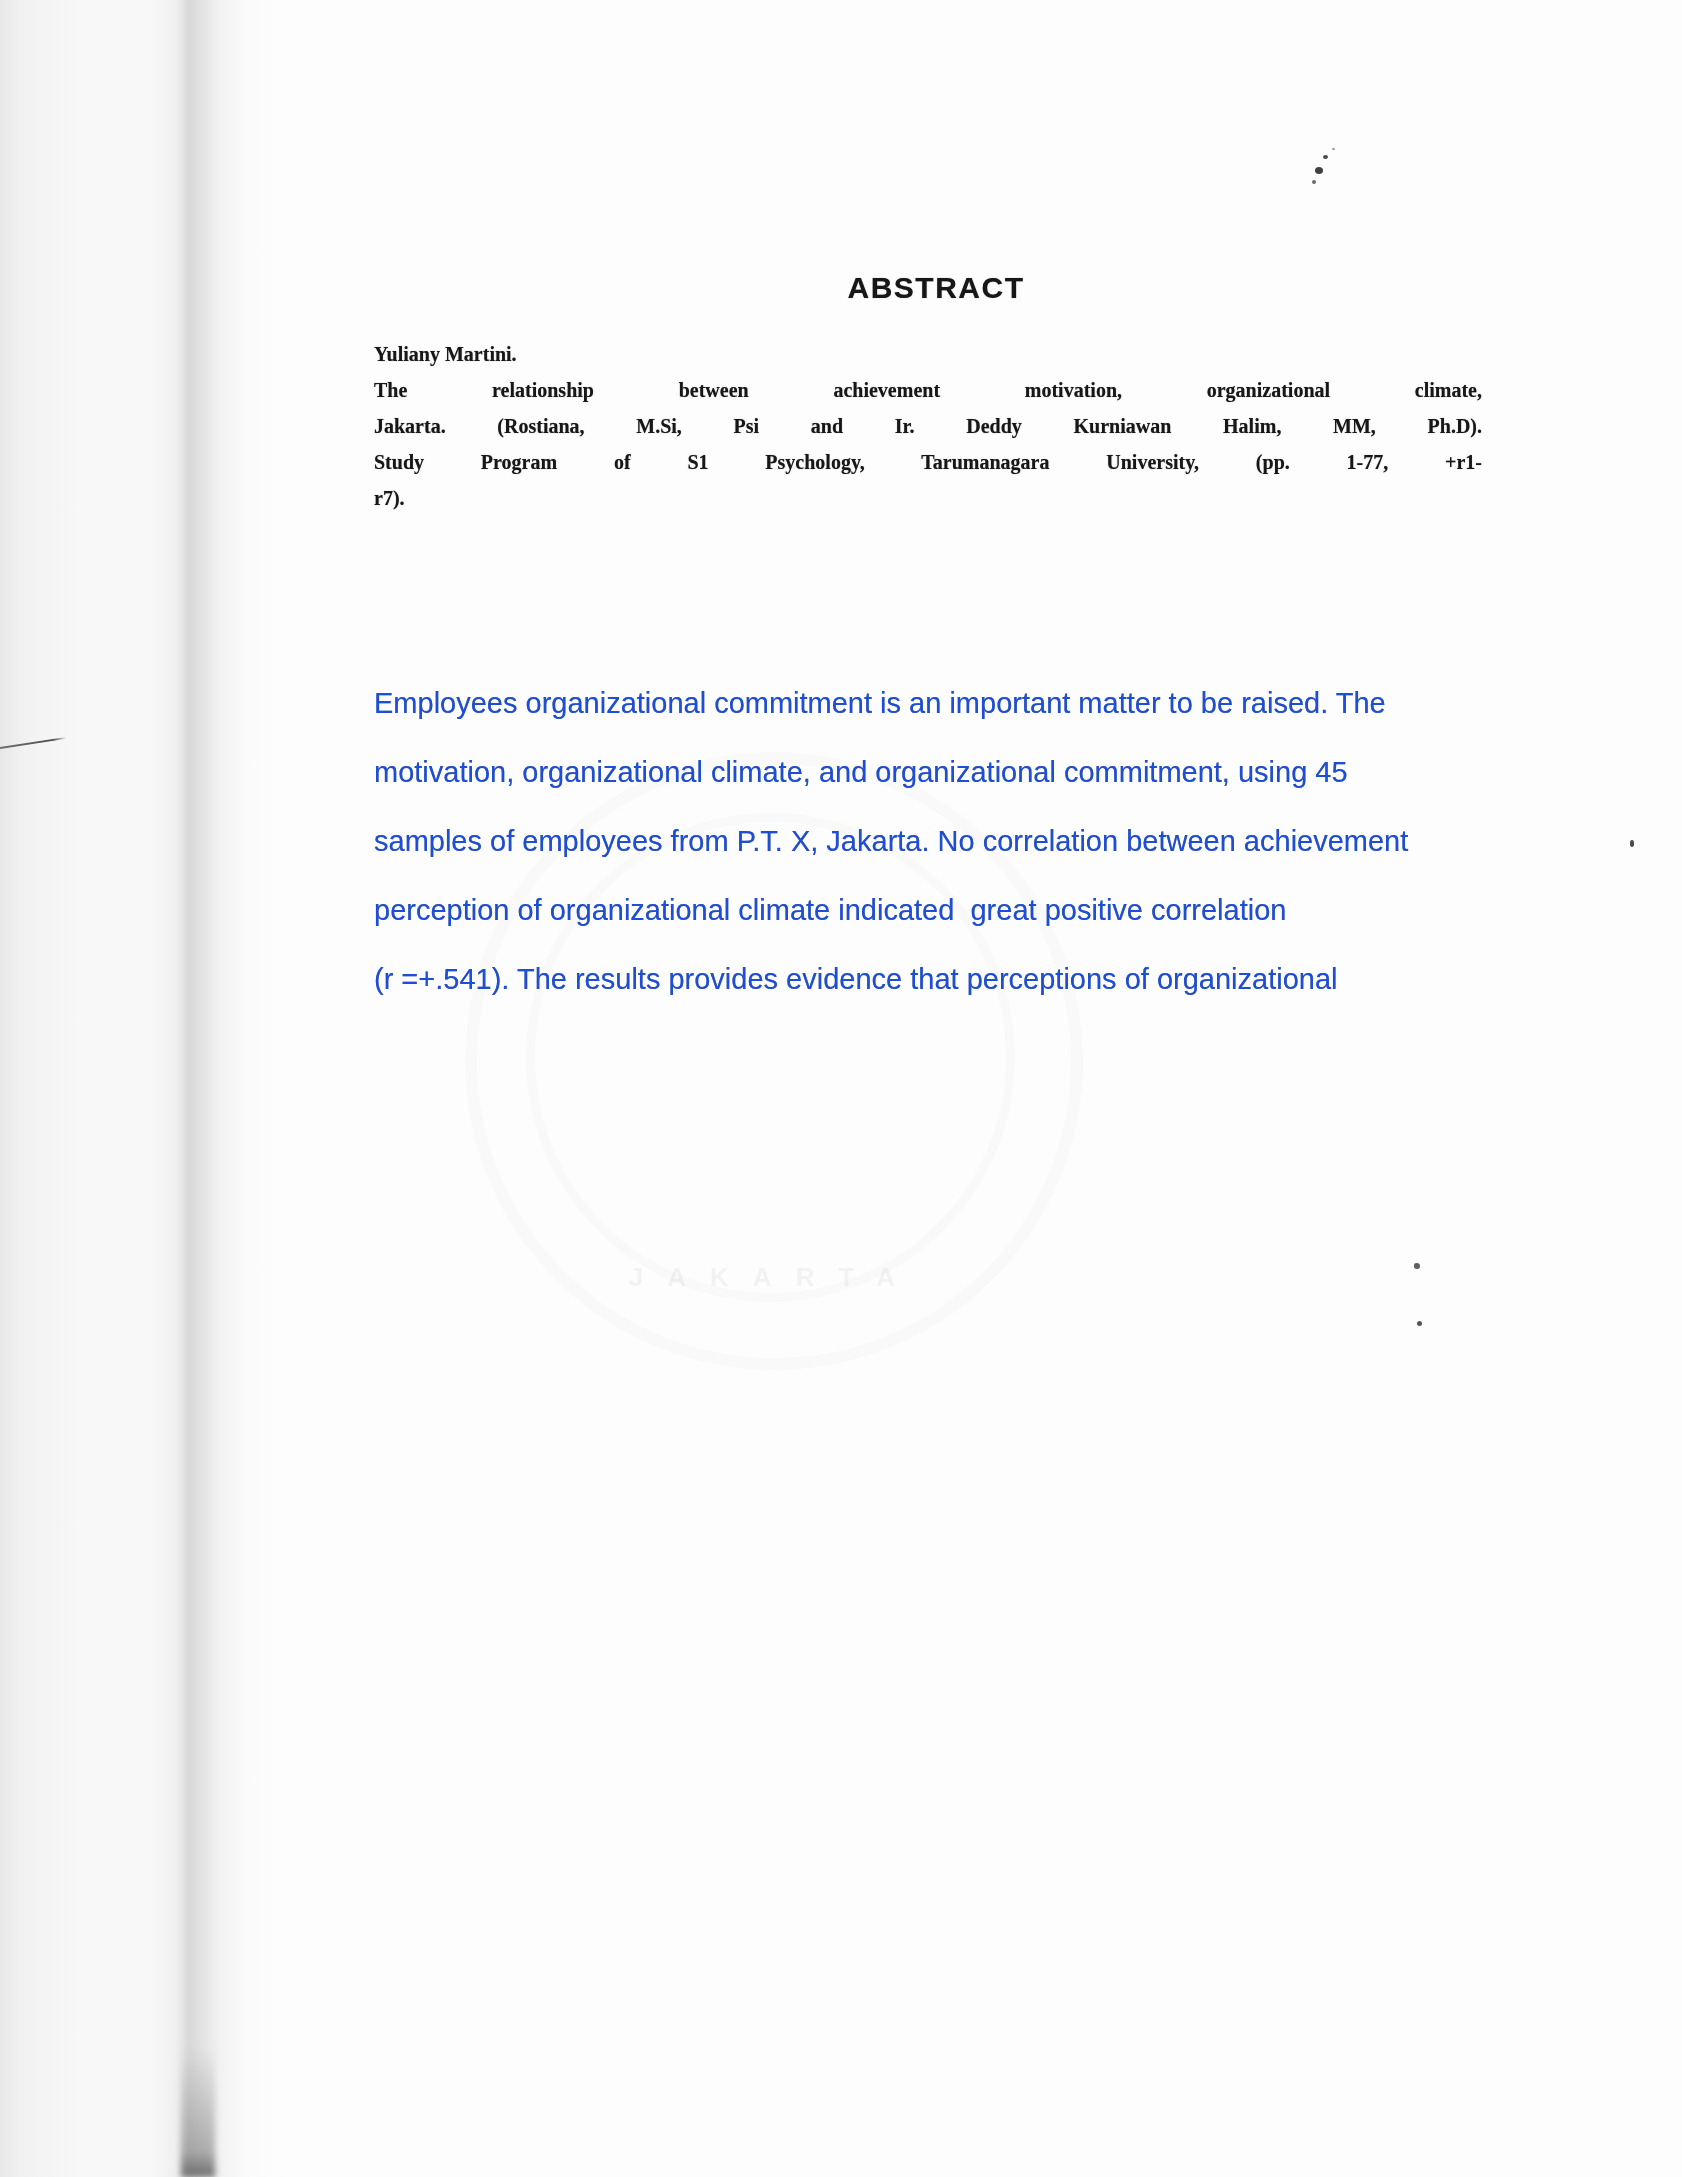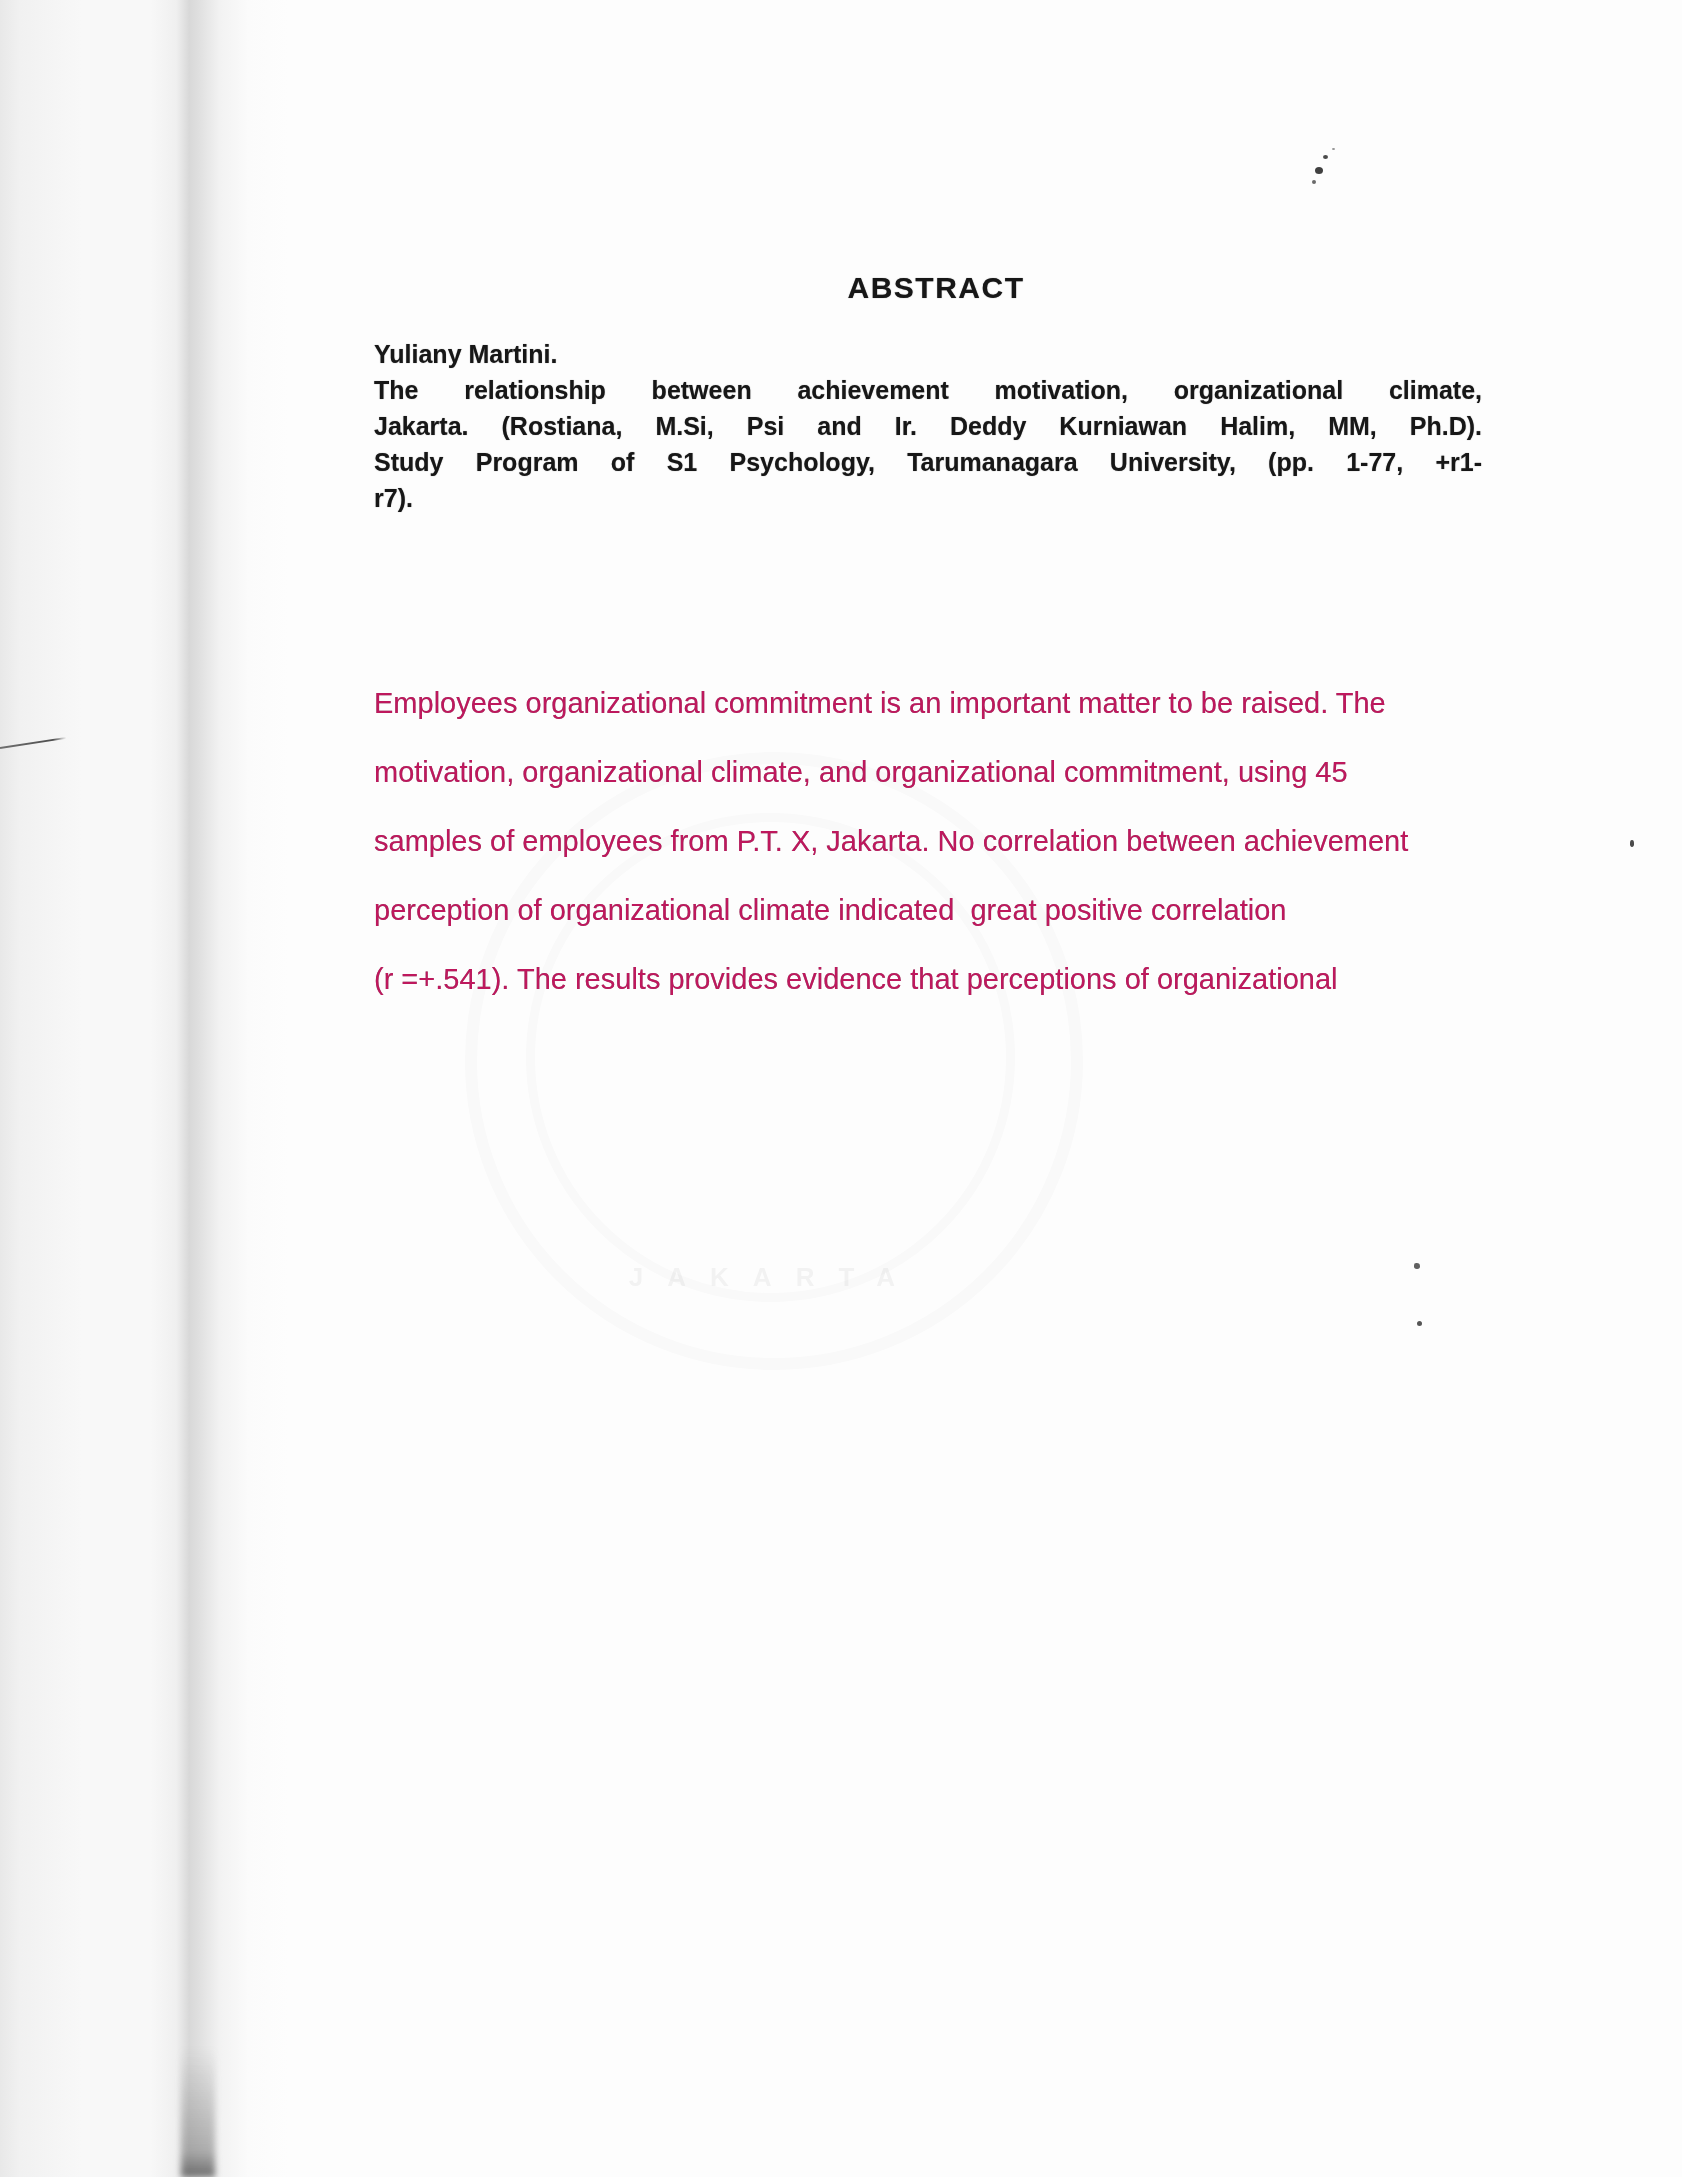--- a/index.html
+++ b/index.html
@@ -40,27 +40,27 @@
   }
   
   .content{position:absolute; left:374px; top:0; width:1108px;}
   .abstract{
     position:absolute; top:263px; left:0; width:100%; margin:8px;
     text-align:center; font-size:30px; font-weight:bold; letter-spacing:1.5px;
     color:#171717; text-shadow:0 0 1px rgba(25,25,25,0.55);
   }
   .titleblock{
     position:absolute; top:336px; left:0; width:100%;
-    font-size:25px; font-weight:bold; line-height:36px;
-    color:#171717; text-shadow:0 0 1px rgba(25,25,25,0.5);
+    font-size:20px; font-weight:bold; line-height:36px;
+    color:#171717; text-shadow:0 0 1px rgba(25,25,25,0.5);font-family:Liberation Serif, serif;
   }
   .tl.just{text-align:justify; text-align-last:justify;}
   .bodyblock{
     position:absolute; top:669px; left:0; width:100%;
-    font-size:29px; line-height:69px; color:#be185d;
+    font-size:29px; line-height:69px; color:#1d4ed8;
     text-shadow:0 0 0.6px rgba(35,35,35,0.5);
   }
   .bl{white-space:pre;}
   
   .speck{position:absolute; background:#2b2b2b; border-radius:50%;}
   .sp1a{left:1323px; top:155px; width:5px; height:4px; opacity:.85;}
   .sp1b{left:1315px; top:167px; width:8px; height:7px; opacity:.9;}
   .sp1c{left:1312px; top:180px; width:4px; height:4px; opacity:.7;}
   .sp1d{left:1332px; top:148px; width:3px; height:2px; opacity:.5;}
   .sp2{left:1414px; top:1263px; width:6px; height:6px; opacity:.75; border-radius:40% 60% 50% 50%;}

